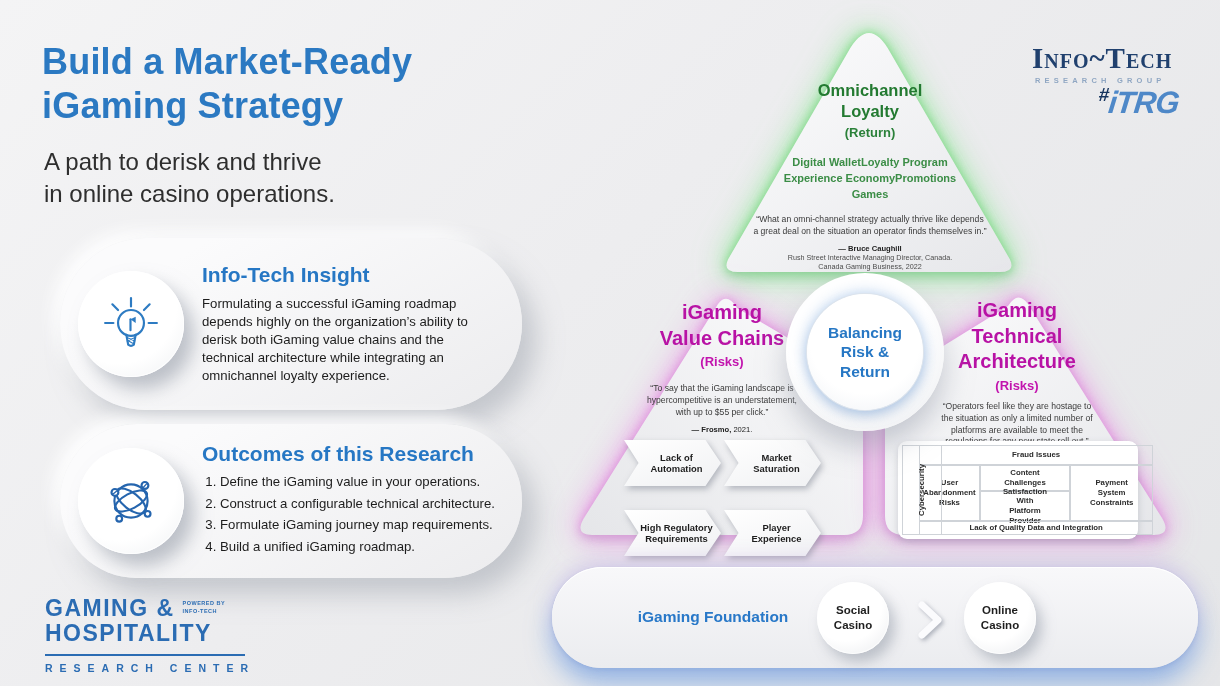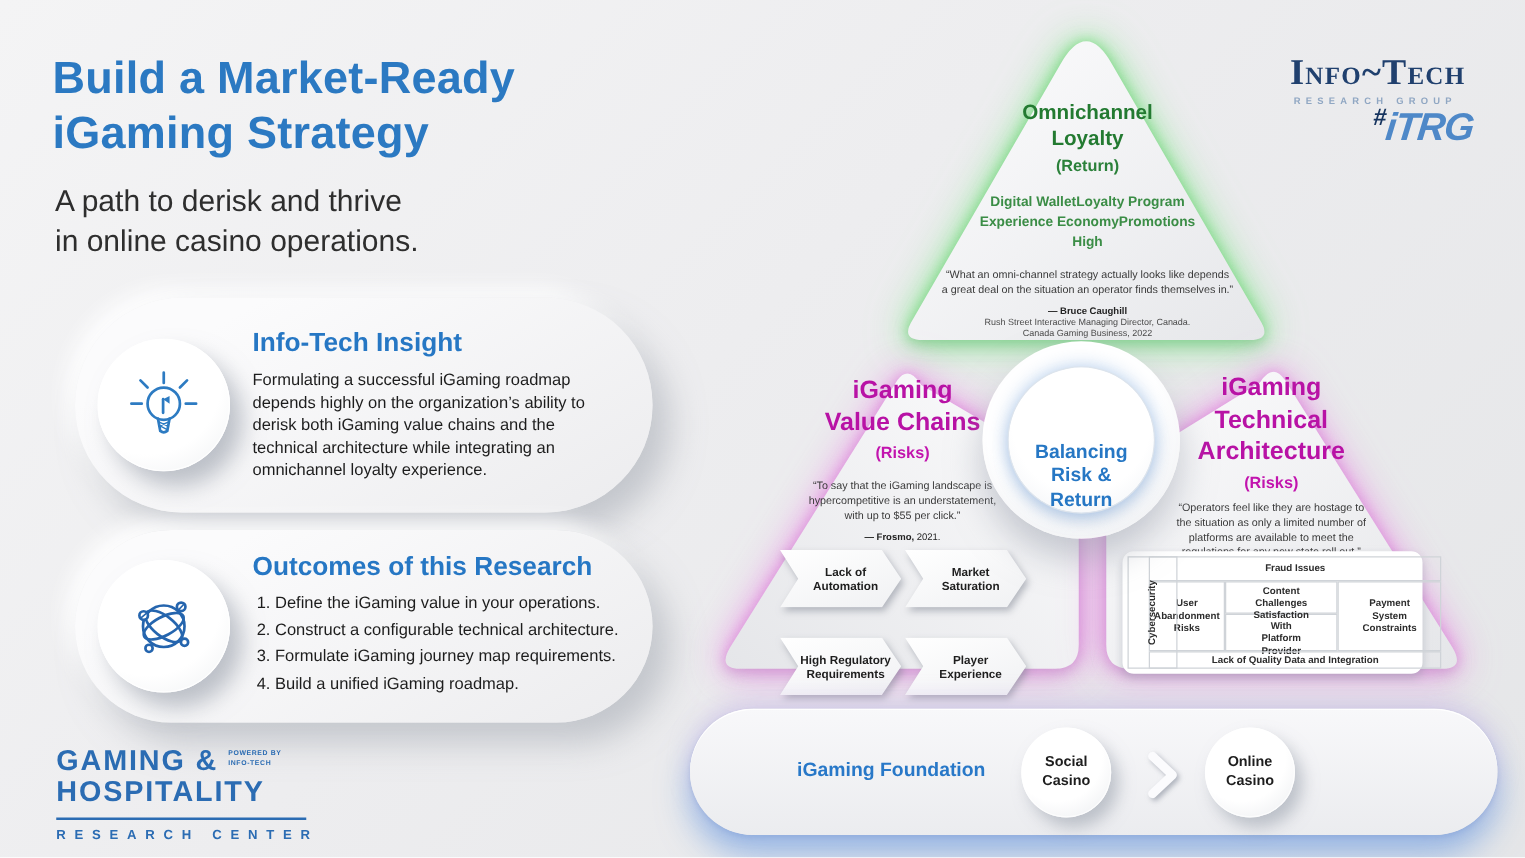--- a/index.html
+++ b/index.html
@@ -90,21 +90,21 @@
           line-height:1.18; padding:5px 8px 5px 16px; }
 
   
   .circle-outer { left:226px; top:273px; width:158px; height:158px; border-radius:50%;
           background:radial-gradient(circle at 44% 34%,#ffffff 52%,#e8eaed 100%);
           box-shadow:0 16px 28px rgba(148,154,168,.5); }
   .circle-inner { left:247px; top:294px; width:116px; height:116px; border-radius:50%;
           background:radial-gradient(circle at 50% 38%,#ffffff 60%,#eef1f5 100%);
           box-shadow:0 0 0 1px #dde4ec, 0 0 16px rgba(125,170,225,.6),
                      0 6px 12px rgba(118,150,192,.35);
-          display:flex; align-items:flex-end; justify-content:center; text-align:center;
+          display:flex; align-items:center; justify-content:center; text-align:center;
           font-size:15.5px; font-weight:800; color:#2677c4; line-height:1.25; }
 
   
   .risk-table { position:absolute; left:338px; top:441px; width:240px; height:98px;
           background:#fff; border-radius:9px; box-shadow:0 3px 7px rgba(140,146,160,.4);
           padding:4px; }
   .rt-grid { display:grid; width:100%; height:100%;
           grid-template-columns:17px 61px 90px 1fr;
           grid-template-rows:20px 26px 30px 1fr;
           font-size:7.8px; font-weight:700; color:#2c2c2c; }
@@ -249,25 +249,25 @@
       <div class="items-block">
         <div class="items-row">
           <span>Digital Wallet</span>
           <span>Loyalty Program</span>
         </div>
         <div class="items-row">
           <span>Experience Economy</span>
           <span>Promotions</span>
         </div>
         <div class="items-row">
-          <span>High</span>
+          <span>Games</span>
         </div>
       </div>
       <div class="quote">
-        <div>“What an omni-channel strategy actually looks like depends</div>
+        <div>“What an omni-channel strategy actually thrive like depends</div>
         <div>a great deal on the situation an operator finds themselves in.”</div>
       </div>
       <div class="attr-name">— Bruce Caughill</div>
       <div class="attr-line">Rush Street Interactive Managing Director, Canada.</div>
       <div class="attr-line">Canada Gaming Business, 2022</div>
     </div>
 
     <div class="sect sect-left">
       <div class="h-mag">
         <div>iGaming</div>

